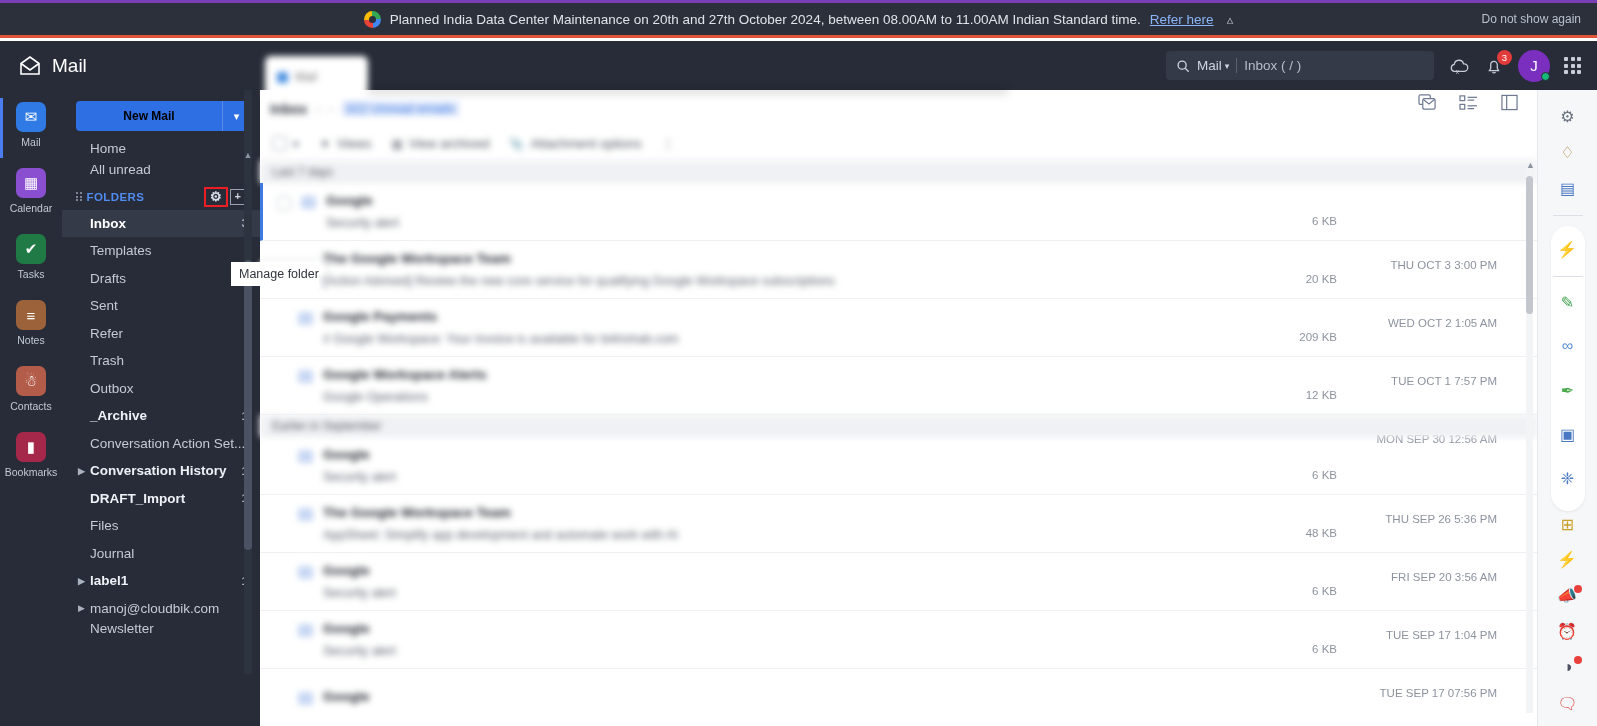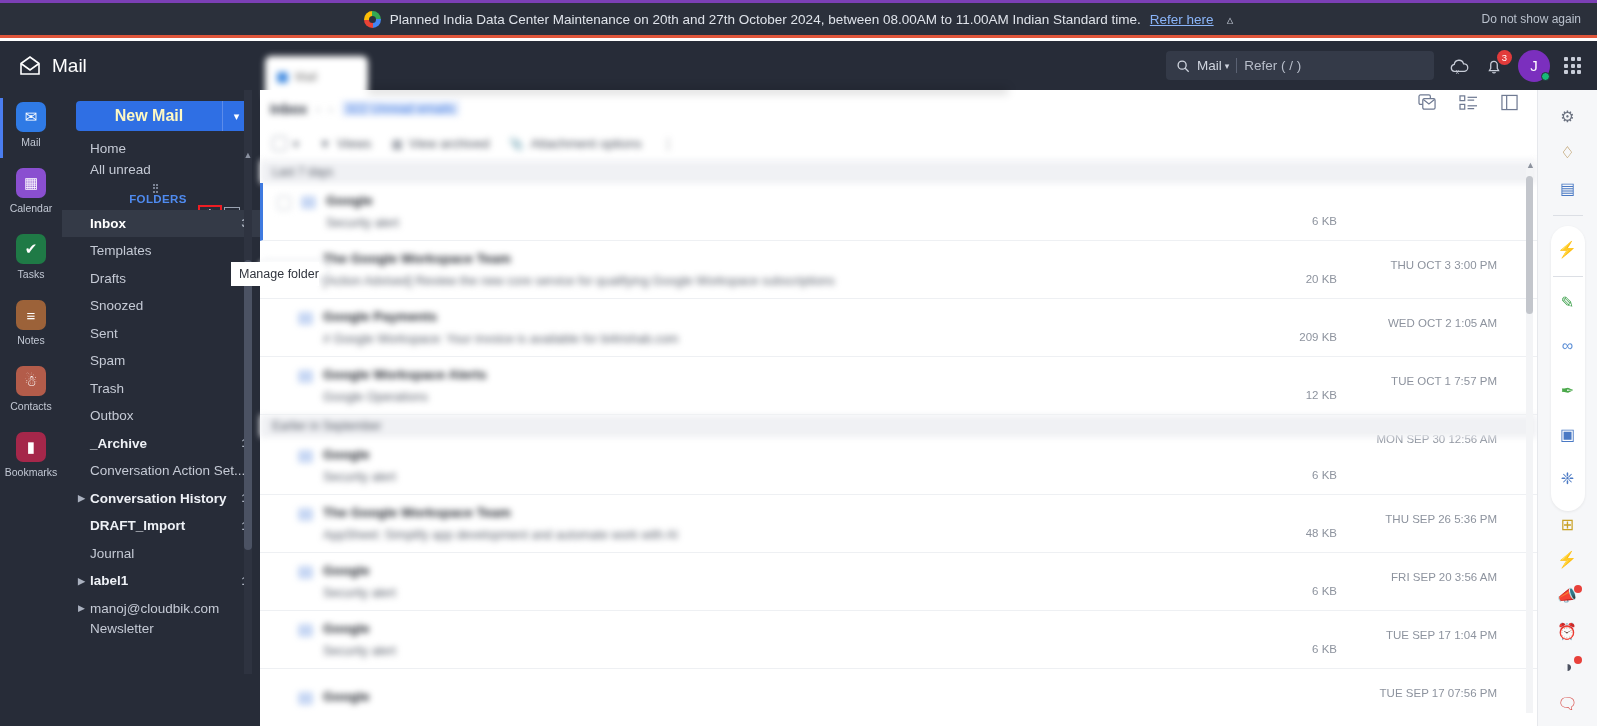--- a/index.html
+++ b/index.html
@@ -92,42 +92,42 @@
   }
   .rail-lbl { color: #c2c8d4; font-size: 10.5px; }
 
   
   .folders {
     position: absolute; top: 90px; left: 62px; width: 198px; height: 636px;
     background: #272c38; overflow: hidden;
   }
   .newmail-wrap { padding: 11px 10px 6px 14px; display: flex; }
   .newmail {
-    flex: 1; height: 30px; background: #2f6fe4; color: #fef9c3; border-radius: 4px 0 0 4px;
-    display: flex; align-items: center; justify-content: center; font-size: 16px; font-weight: bold;
+    flex: 1; height: 30px; background: #2f6fe4; color: #000000; border-radius: 4px 0 0 4px;
+    display: flex; align-items: center; justify-content: center; font-size: 12px; font-weight: bold;
   }
   .newmail-caret {
     width: 28px; height: 30px; background: #2f6fe4; color: #fff; border-radius: 0 4px 4px 0;
     display: flex; align-items: center; justify-content: center; font-size: 11px;
     border-left: 1px solid #5c8cea;
   }
   .folder-scroll { position: absolute; top: 52px; left: 0; width: 198px; bottom: 0; }
   .f-row {
     height: 27.5px; display: flex; align-items: center; padding-left: 28px; padding-right: 12px;
     color: #c5cad5; font-size: 13.5px; position: relative;
   }
   .f-row.clip-top { height: 14px; overflow: hidden; align-items: flex-end; }
   .f-link { color: #4f8bf0; }
   .f-count { margin-left: auto; font-size: 11.5px; color: #aab1bf; }
   .f-arrow { position: absolute; left: 16px; font-size: 9px; color: #aab1bf; }
   .f-row.bold { font-weight: bold; color: #eef1f6; }
   .f-row.sel { background: #343a47; font-weight: bold; color: #fff; }
   .f-hdr {
-    height: 26px; display: flex; align-items: center; padding-left: 14px; padding-right: 20px;
-    color: #4f8bf0; font-size: 11.5px; font-weight: bold; letter-spacing: .4px; flex-direction: column;
+    height: 26px; display: flex; align-items: center; padding-left: 14px; padding-right: 14px;
+    color: #4f8bf0; font-size: 11.5px; font-weight: bold; letter-spacing: .4px;
   }
   .dots6 { display: grid; grid-template-columns: 2px 2px; gap: 1.5px; margin-right: 5px; }
   .dots6 i { width: 2px; height: 2px; background: #6b7policy; display: block; }
   .dots6 i { background: #7b8394; }
   .hdr-actions { margin-left: auto; display: flex; align-items: center; gap: 2px; }
   .gear-hl {
     width: 24px; height: 20px; border: 2.5px solid #ee1d23; display: flex;
     align-items: center; justify-content: center; color: #d9dee8; font-size: 13px;
   }
   .plus-btn {
@@ -278,21 +278,21 @@
       <div class="searchbox">
         <svg width="14" height="14" viewBox="0 0 16 16">
           <circle cx="7" cy="7" r="4.6" fill="none" stroke="#cfd4de" stroke-width="1.5"></circle>
           <line x1="10.5" y1="10.5" x2="14.5" y2="14.5" stroke="#cfd4de" stroke-width="1.5"></line>
         </svg>
         <span class="search-scope">
           <span>Mail</span>
           <span style="font-size:9px">▾</span>
         </span>
         <span class="search-div"></span>
-        <span class="search-ph">Refer ( / )</span>
+        <span class="search-ph">Inbox ( / )</span>
       </div>
 
       <span class="hdr-icon">
         <svg width="22" height="20" viewBox="0 0 24 22">
           <path d="M6.5 17 A4 4 0 0 1 6.8 9.2 A5.2 5.2 0 0 1 17 8.6 A3.8 3.8 0 0 1 18 16.8 Z" fill="none" stroke="#c8cdd8" stroke-width="1.4"></path>
           <text x="8.5" y="20" font-size="7" fill="#c8cdd8">x</text>
         </svg>
       </span>
 
       <span class="hdr-icon">
@@ -384,27 +384,24 @@
         <span>Inbox</span>
         <span class="f-count">3</span>
       </div>
       <div class="f-row">
         <span>Templates</span>
       </div>
       <div class="f-row">
         <span>Drafts</span>
       </div>
       <div class="f-row">
-        <span>Snoozed</span>
-      </div>
-      <div class="f-row">
         <span>Sent</span>
       </div>
       <div class="f-row">
-        <span>Spam</span>
+        <span>Refer</span>
       </div>
       <div class="f-row">
         <span>Trash</span>
       </div>
       <div class="f-row">
         <span>Outbox</span>
       </div>
       <div class="f-row bold">
         <span>_Archive</span>
         <span class="f-count">1</span>
@@ -413,20 +410,23 @@
         <span>Conversation Action Set...</span>
       </div>
       <div class="f-row bold">
         <span class="f-arrow">▶</span>
         <span>Conversation History</span>
         <span class="f-count">1</span>
       </div>
       <div class="f-row bold">
         <span>DRAFT_Import</span>
         <span class="f-count">1</span>
+      </div>
+      <div class="f-row">
+        <span>Files</span>
       </div>
       <div class="f-row">
         <span>Journal</span>
       </div>
       <div class="f-row bold">
         <span class="f-arrow">▶</span>
         <span>label1</span>
         <span class="f-count">1</span>
       </div>
       <div class="f-row">

